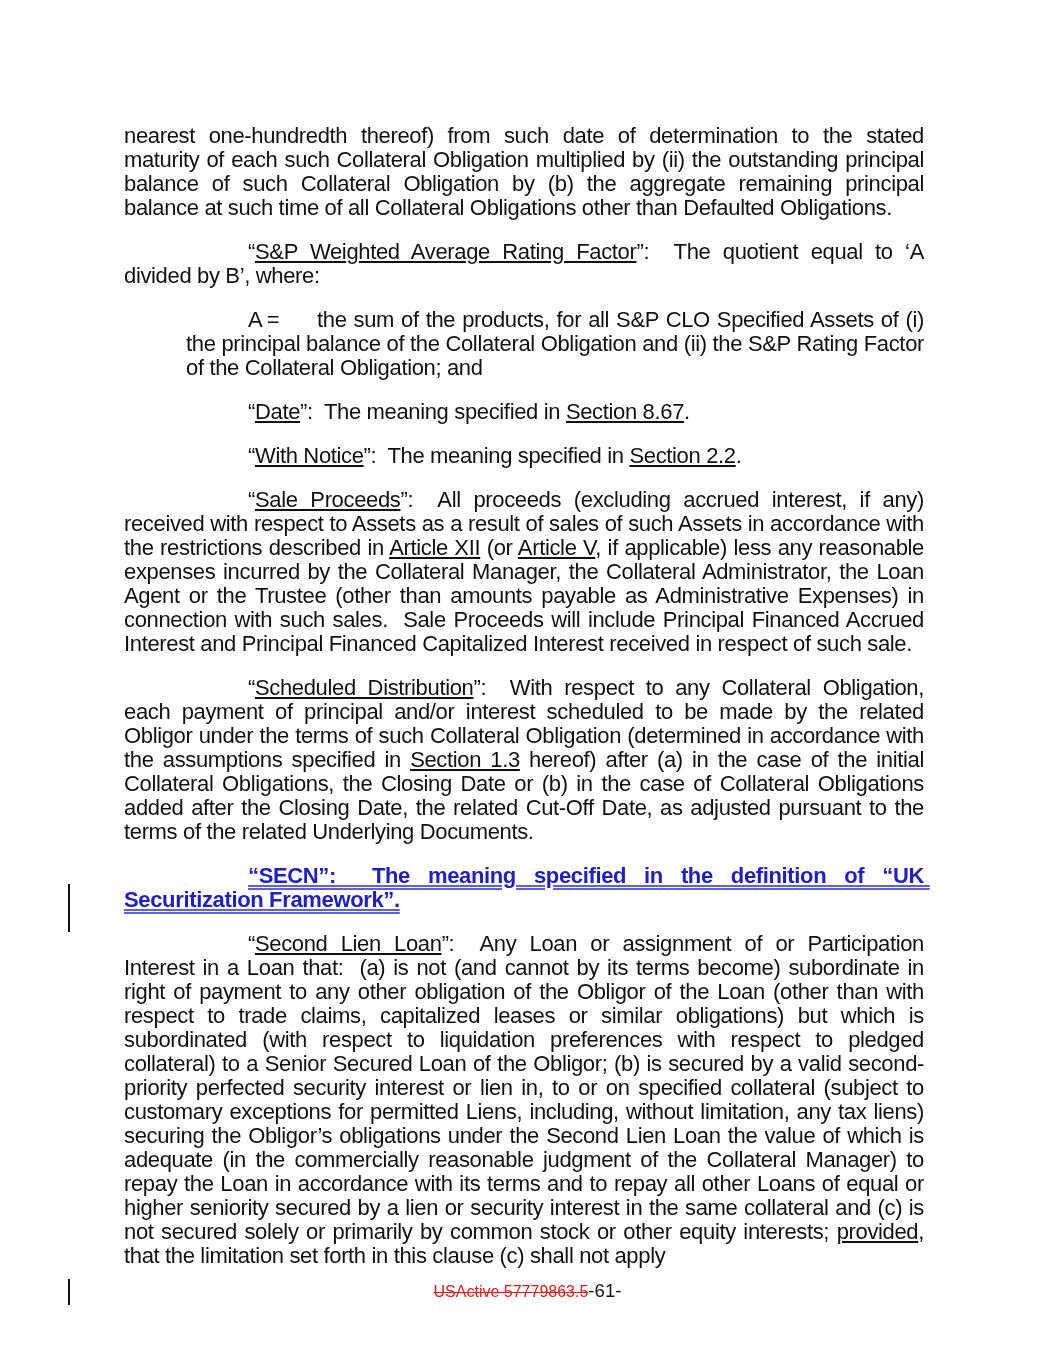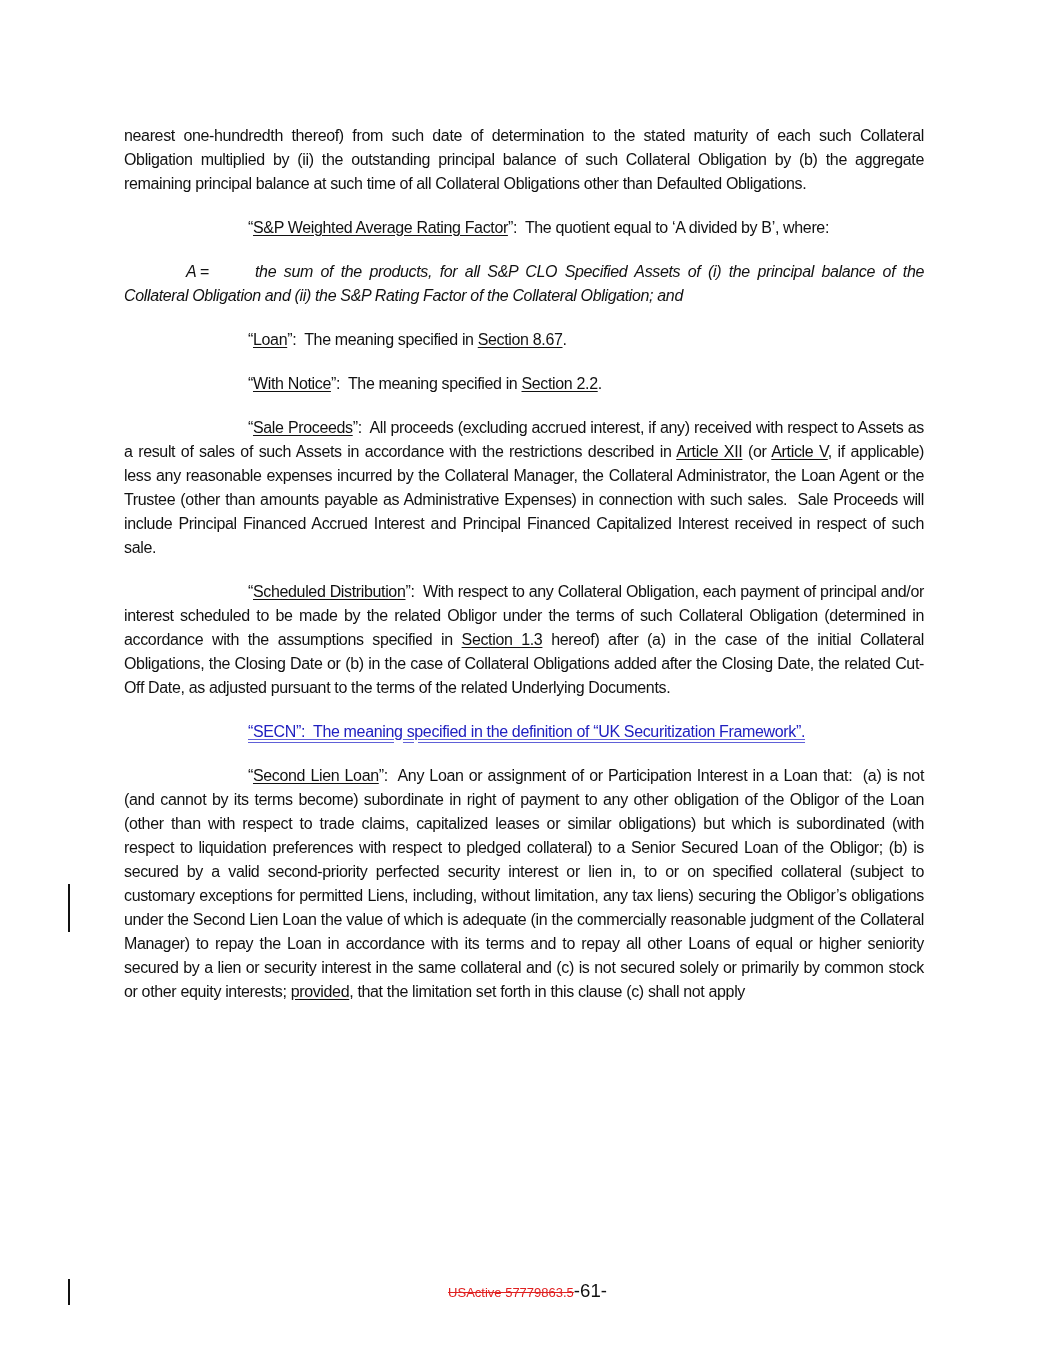--- a/index.html
+++ b/index.html
@@ -1,44 +1,44 @@
 <!DOCTYPE html>
 <html><head>
 <meta charset="utf-8">
 <style>
   html, body { margin: 0; padding: 0; background: #ffffff; }
   body { width: 1055px; height: 1365px; position: relative; overflow: hidden;
          font-family: "Liberation Sans", sans-serif; color: #111; }
   .page { position: absolute; left: 124px; top: 124px; width: 800px;
-          font-size: 16px; line-height: 24px; letter-spacing: -0.35px; }
+          font-size: 22px; line-height: 24px; letter-spacing: -0.35px; }
   p { margin: 0; text-align: justify; text-align-last: left; }
   .gap { margin-bottom: 20px; }
   .ind { text-indent: 124px; }
-  .sub-ind { text-indent: 62px; font-style: italic; }
+  .sub-ind { margin-left: 62px; text-indent: 62px; }
   .u { text-decoration: underline; text-underline-offset: 2px; }
-  .ins { color: #2020c0; text-decoration: underline double; text-decoration-color: #6060d8; text-underline-offset: 2px; }
+  .ins { color: #2020c0; text-decoration: underline double; text-decoration-color: #6060d8; text-underline-offset: 2px; font-weight: bold; }
   .lbl-a { display: inline-block; width: 69px; text-indent: 0; }
   .lbl-b { display: inline-block; width: 51px; text-indent: 0; }
   .changebar { position: absolute; left: 68px; width: 2px; background: #111; }
   .footer { position: absolute; top: 1280px; left: 0; width: 1055px; text-align: center; font-size: 18.6px; }
-  .del { color: #e02020; text-decoration: line-through; font-size: 13px; }
+  .del { color: #e02020; text-decoration: line-through; font-size: 16px; }
 </style>
 </head>
 <body>
 
 <div class="page">
 
   <p class="gap">nearest one-hundredth thereof) from such date of determination to the stated maturity of each such Collateral Obligation multiplied by (ii) the outstanding principal balance of such Collateral Obligation by (b) the aggregate remaining principal balance at such time of all Collateral Obligations other than Defaulted Obligations.</p>
 
   <p class="gap ind"><span>“</span><span class="u">S&amp;P Weighted Average Rating Factor</span><span>”:</span><span style="white-space:pre-wrap">  The quotient equal to ‘A divided by B’, where:</span></p>
 
   <p class="gap sub-ind"><span class="lbl-a">A =</span><span>the sum of the products, for all S&amp;P CLO Specified Assets of (i) the principal balance of the Collateral Obligation and (ii) the S&amp;P Rating Factor of the Collateral Obligation; and</span></p>
 
 
-  <p class="gap ind"><span>“</span><span class="u">Loan</span><span>”:</span><span style="white-space:pre-wrap">  The meaning specified in </span><span class="u">Section 8.67</span><span>.</span></p>
+  <p class="gap ind"><span>“</span><span class="u">Date</span><span>”:</span><span style="white-space:pre-wrap">  The meaning specified in </span><span class="u">Section 8.67</span><span>.</span></p>
 
   <p class="gap ind"><span>“</span><span class="u">With Notice</span><span>”:</span><span style="white-space:pre-wrap">  The meaning specified in </span><span class="u">Section 2.2</span><span>.</span></p>
 
   <p class="gap ind"><span>“</span><span class="u">Sale Proceeds</span><span>”:</span><span style="white-space:pre-wrap">  All proceeds (excluding accrued interest, if any) received with respect to Assets as a result of sales of such Assets in accordance with the restrictions described in </span><span class="u">Article XII</span><span style="white-space:pre-wrap"> (or </span><span class="u">Article V</span><span style="white-space:pre-wrap">, if applicable) less any reasonable expenses incurred by the Collateral Manager, the Collateral Administrator, the Loan Agent or the Trustee (other than amounts payable as Administrative Expenses) in connection with such sales.  Sale Proceeds will include Principal Financed Accrued Interest and Principal Financed Capitalized Interest received in respect of such sale.</span></p>
 
   <p class="gap ind"><span>“</span><span class="u">Scheduled Distribution</span><span>”:</span><span style="white-space:pre-wrap">  With respect to any Collateral Obligation, each payment of principal and/or interest scheduled to be made by the related Obligor under the terms of such Collateral Obligation (determined in accordance with the assumptions specified in </span><span class="u">Section 1.3</span><span style="white-space:pre-wrap"> hereof) after (a) in the case of the initial Collateral Obligations, the Closing Date or (b) in the case of Collateral Obligations added after the Closing Date, the related Cut-Off Date, as adjusted pursuant to the terms of the related Underlying Documents.</span></p>
 
   <p class="gap ind"><span class="ins" style="white-space:pre-wrap">“SECN”:  The meaning specified in the definition of “UK Securitization Framework”.</span></p>
 
   <p class="ind"><span>“</span><span class="u">Second Lien Loan</span><span>”:</span><span style="white-space:pre-wrap">  Any Loan or assignment of or Participation Interest in a Loan that:  (a) is not (and cannot by its terms become) subordinate in right of payment to any other obligation of the Obligor of the Loan (other than with respect to trade claims, capitalized leases or similar obligations) but which is subordinated (with respect to liquidation preferences with respect to pledged collateral) to a Senior Secured Loan of the Obligor; (b) is secured by a valid second-priority perfected security interest or lien in, to or on specified collateral (subject to customary exceptions for permitted Liens, including, without limitation, any tax liens) securing the Obligor’s obligations under the Second Lien Loan the value of which is adequate (in the commercially reasonable judgment of the Collateral Manager) to repay the Loan in accordance with its terms and to repay all other Loans of equal or higher seniority secured by a lien or security interest in the same collateral and (c) is not secured solely or primarily by common stock or other equity interests; </span><span class="u">provided</span><span>, that the limitation set forth in this clause (c) shall not apply</span></p>

